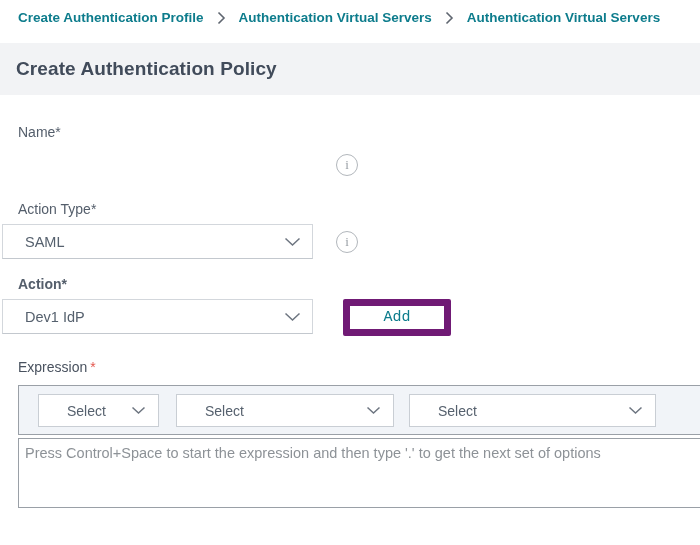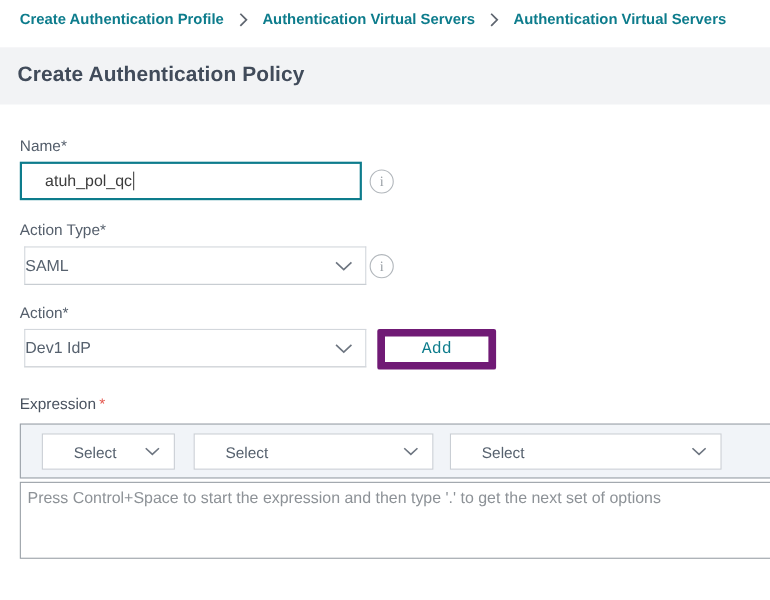--- a/index.html
+++ b/index.html
@@ -91,21 +91,21 @@
     align-items: center;
     font-size: 14.5px;
     color: #56616e;
     cursor: pointer;
   }
   .select-box .chev {
     position: absolute;
     right: 11px;
     display: flex; align-items: center;
   }
-  .main-select { left: 22px; width: 311px; height: 35px; }
+  .main-select { left: 2px; width: 311px; height: 35px; padding-left: 22px; }
 
   
   .info-icon {
     position: absolute;
     left: 336px;
     width: 22px; height: 22px;
     border: 1.5px solid #b2b7bc;
     border-radius: 50%;
     color: #9aa0a6;
     font-size: 13px;
@@ -187,42 +187,38 @@
         </svg>
     </span>
     <a>Authentication Virtual Servers</a>
   </nav>
 
   <div class="title-band">
     <h1>Create Authentication Policy</h1>
   </div>
 
   <label class="field-label" style="top:124px;">Name*</label>
-  <div class="text-input" style="top:147px;">
-    <span>atuh_pol_qc</span>
-    <span class="caret"></span>
-  </div>
   <div class="info-icon" style="top:154px;">
     <span>i</span>
   </div>
 
   <label class="field-label" style="top:201px;">Action Type*</label>
   <div class="select-box main-select" style="top:224px;">
     <span>SAML</span>
     <span class="chev">
       <svg width="17" height="10" viewBox="0 0 17 10">
           <polyline points="1.5,1.5 8.5,8 15.5,1.5" fill="none" stroke="#6d7580" stroke-width="1.5"></polyline>
         </svg>
     </span>
   </div>
   <div class="info-icon" style="top:231px;">
     <span>i</span>
   </div>
 
-  <label class="field-label" style="top:276px;">Action*</label>
+  <label class="field-label" style="top:276px;font-weight:bold;">Action*</label>
   <div class="select-box main-select" style="top:299px;">
     <span>Dev1 IdP</span>
     <span class="chev">
       <svg width="17" height="10" viewBox="0 0 17 10">
           <polyline points="1.5,1.5 8.5,8 15.5,1.5" fill="none" stroke="#6d7580" stroke-width="1.5"></polyline>
         </svg>
     </span>
   </div>
   <button class="btn" style="top:299px; left:343px; width:108px;">Add</button>
 

